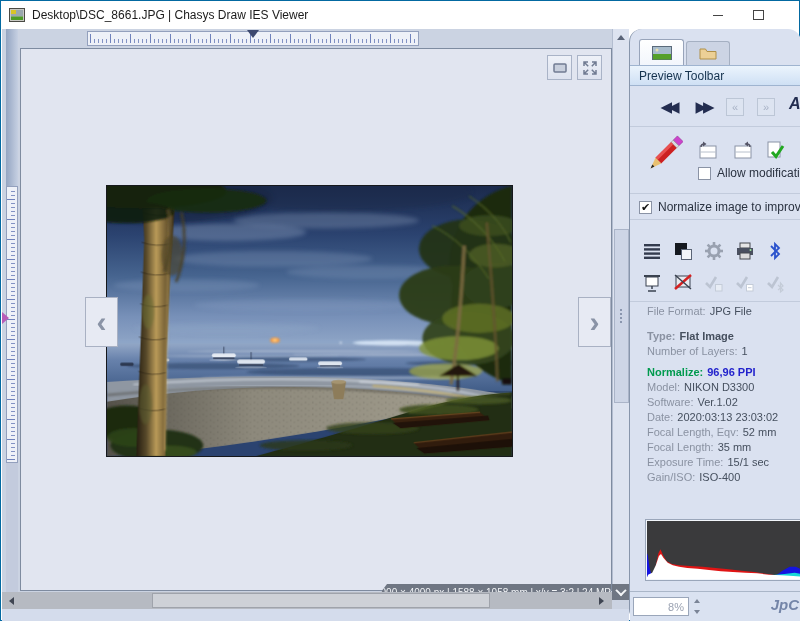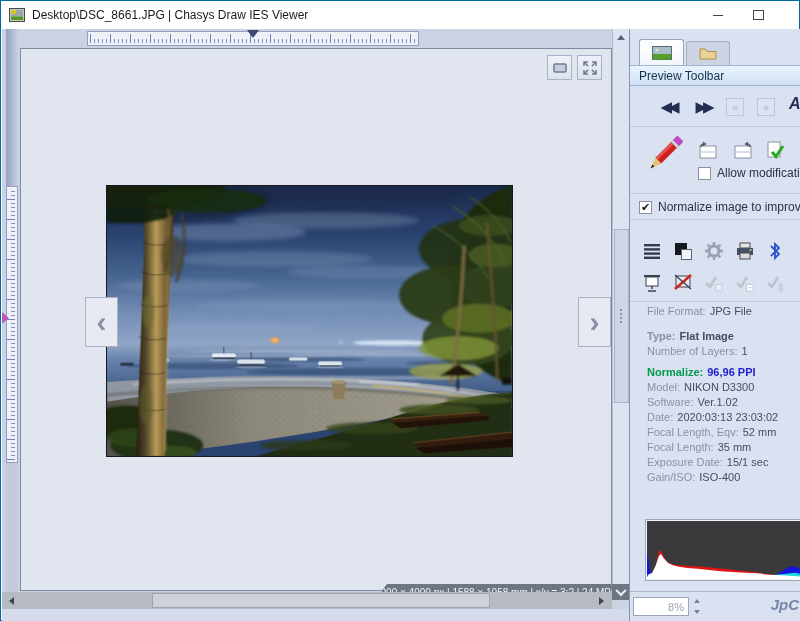--- a/index.html
+++ b/index.html
@@ -77,21 +77,21 @@
   .status-bar span{font-size:10px;color:#f2f4f7;white-space:nowrap;}
   .status-chev{position:absolute;left:610px;top:555px;width:17px;height:16px;background:#6f7683;
        display:flex;align-items:center;justify-content:center;}
   .chev-down{width:6px;height:6px;border-right:2px solid #f2f4f7;border-bottom:2px solid #f2f4f7;
        transform:rotate(45deg) translate(-1px,-1px);}
 
   .bottomstrip{position:absolute;left:0;top:580px;width:627px;height:12px;background:#d4dcec;}
 
   
   .panel{position:absolute;left:628px;top:28px;width:172px;height:593px;background:#dae1f0;
-       border-left:1px solid #8795ab;box-sizing:border-box;}
+       border-left:1px solid #8795ab;box-sizing:border-box;border-radius:13px;}
   .tab{position:absolute;display:flex;align-items:center;justify-content:center;box-sizing:border-box;}
   .tab.active{left:9px;top:10px;width:45px;height:26px;background:linear-gradient(#ffffff,#f2f6fc);
        border:1px solid #98a4ba;border-bottom:none;border-radius:3px 3px 0 0;z-index:2;}
   .tab.inactive{left:56px;top:12px;width:44px;height:24px;background:#ccd4e4;
        border:1px solid #a5b0c2;border-bottom:none;border-radius:3px 3px 0 0;}
   .panel-header{position:absolute;left:0;top:36px;width:100%;height:21px;
        background:linear-gradient(#ebf4fd,#cfe0f4);border-top:1px solid #9fb4d0;border-bottom:1px solid #9fb4d0;
        box-sizing:border-box;display:flex;align-items:center;}
   .panel-header span{font-size:12px;color:#14324e;margin-left:9px;}
 
@@ -590,21 +590,21 @@
     <div class="row-meta">
       <div class="meta-line"><span class="lbl">File Format:</span><span class="val">JPG File</span></div>
       <div class="meta-line gap1"><span class="lbl">Type:</span><span class="val">Flat Image</span></div>
       <div class="meta-line"><span class="lbl">Number of Layers:</span><span class="val">1</span></div>
       <div class="meta-line gap2 hl"><span class="lbl">Normalize:</span><span class="val">96,96 PPI</span></div>
       <div class="meta-line"><span class="lbl">Model:</span><span class="val">NIKON D3300</span></div>
       <div class="meta-line"><span class="lbl">Software:</span><span class="val">Ver.1.02</span></div>
       <div class="meta-line"><span class="lbl">Date:</span><span class="val">2020:03:13 23:03:02</span></div>
       <div class="meta-line"><span class="lbl">Focal Length, Eqv:</span><span class="val">52 mm</span></div>
       <div class="meta-line"><span class="lbl">Focal Length:</span><span class="val">35 mm</span></div>
-      <div class="meta-line"><span class="lbl">Exposure Date:</span><span class="val">15/1 sec</span></div>
+      <div class="meta-line"><span class="lbl">Exposure Time:</span><span class="val">15/1 sec</span></div>
       <div class="meta-line"><span class="lbl">Gain/ISO:</span><span class="val">ISO-400</span></div>
     </div>
 
     <div class="histogram">
       <svg viewBox="0 0 300 90" preserveAspectRatio="none">
         <rect width="300" height="90" fill="#3a3a3c"></rect>
         <path d="M0,90 L0,58 L3,50 L7,72 L12,86 L238,86 L252,83 L264,76 L278,70 L290,70 L300,74 L300,90 Z" fill="#1414e0"></path>
         <path d="M10,90 L18,72 L24,50 L28,44 L33,53 L40,62 L50,66 L64,68 L85,69 L110,70 L135,72 L160,74 L185,76 L210,78 L235,81 L260,84 L300,87 L300,90 Z" fill="#e01414"></path>
         <path d="M12,90 L20,76 L26,58 L32,59 L40,66 L52,70 L66,72 L85,74 L110,76 L140,78 L170,81 L200,84 L230,87 L260,89 L300,90 Z" fill="#f0e818"></path>
         <path d="M110,90 L135,80 L165,79 L195,81 L225,83 L255,85 L300,87 L300,90 Z" fill="#18c018"></path>

